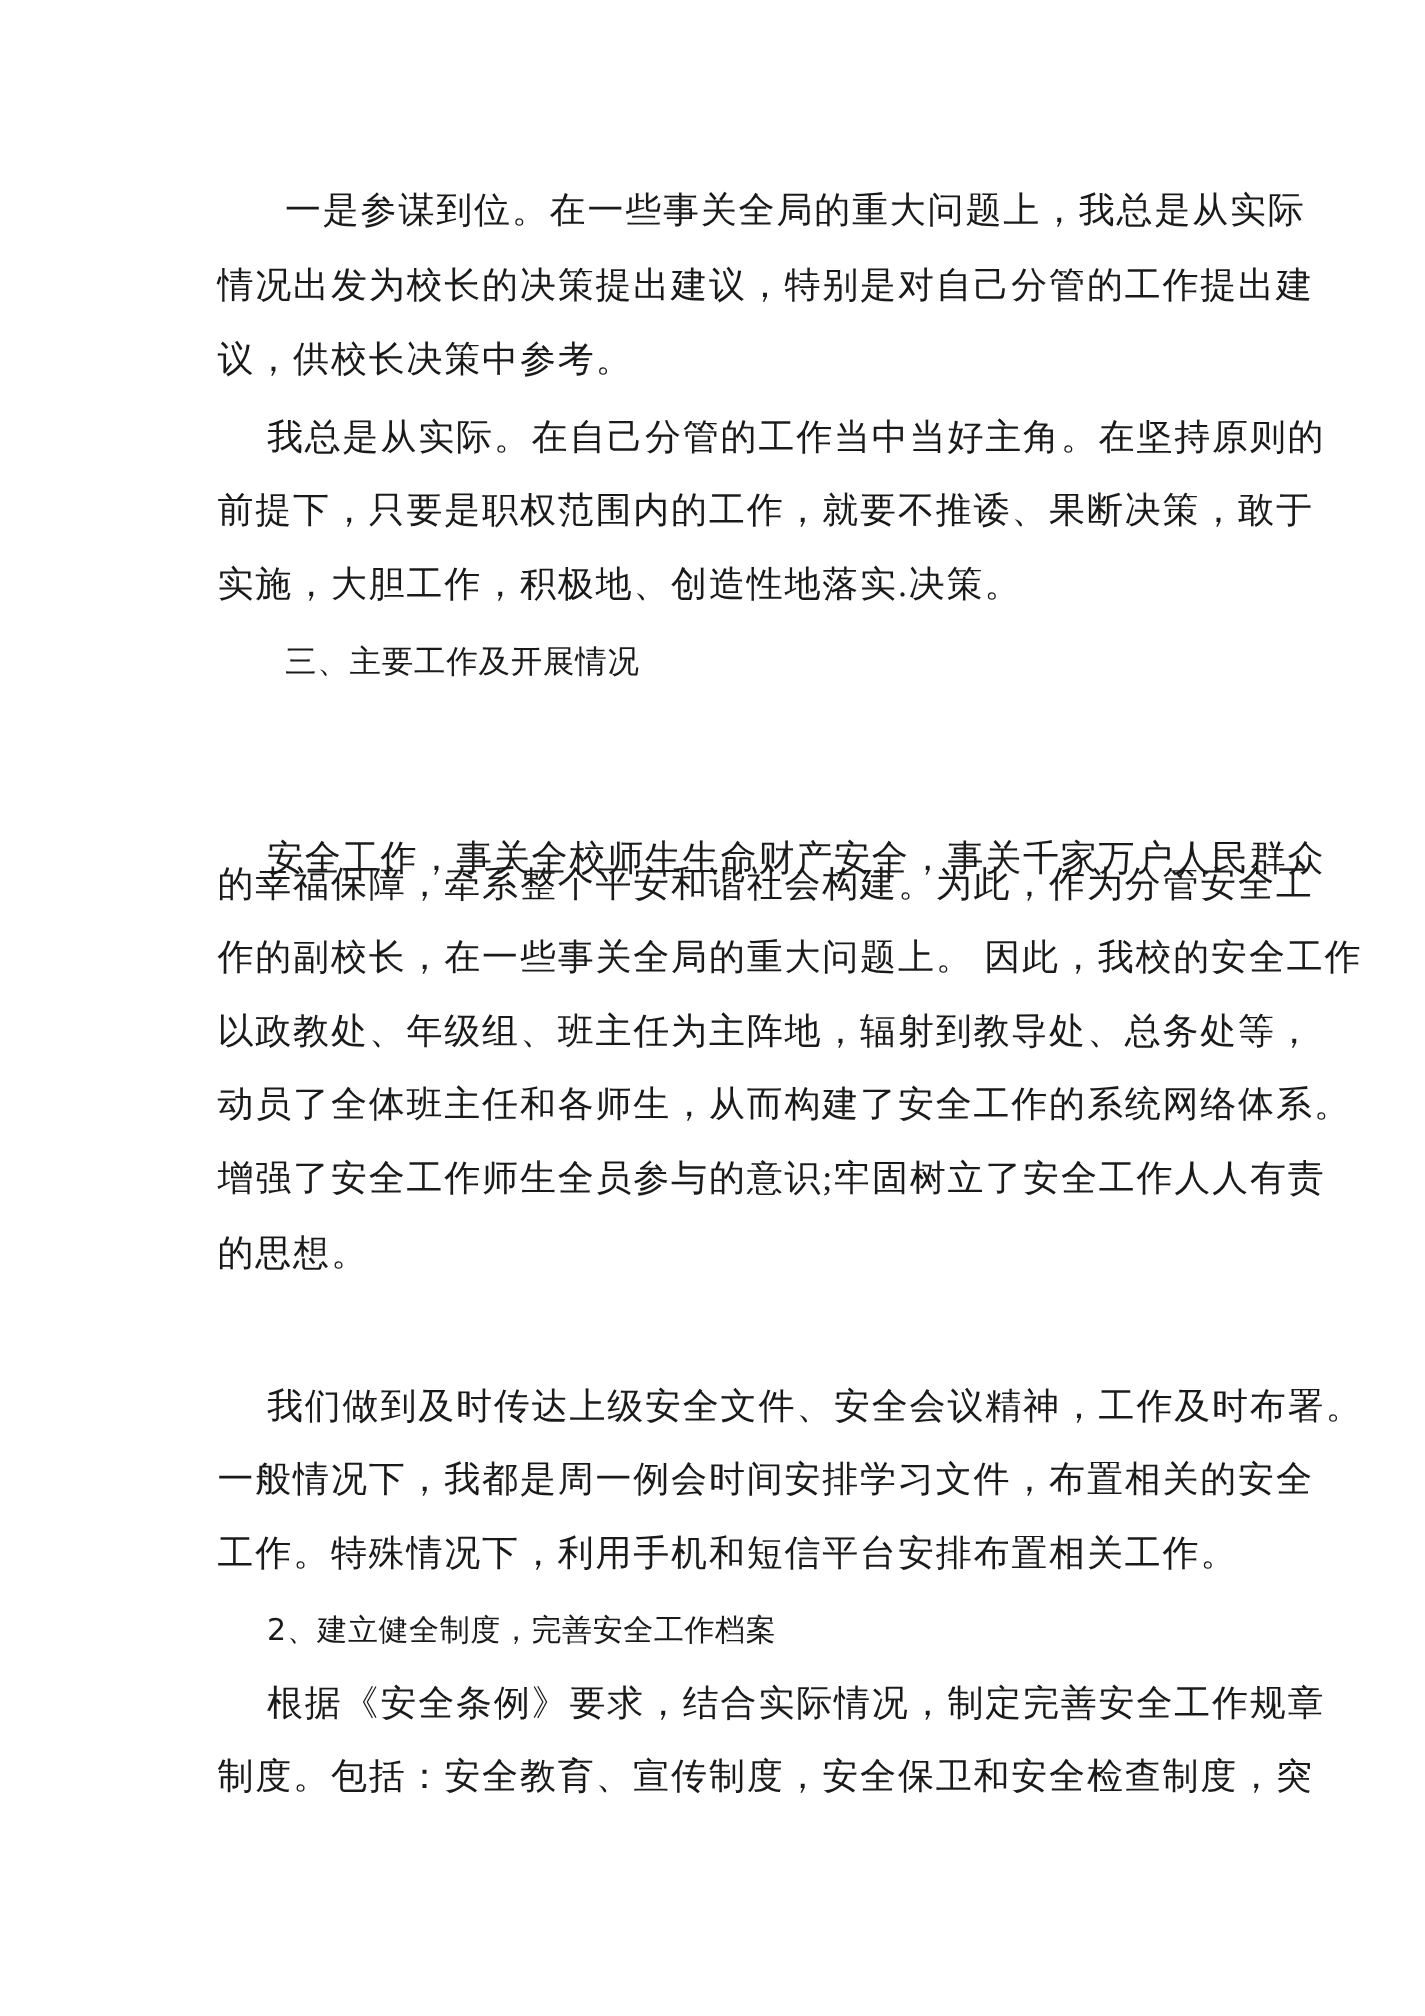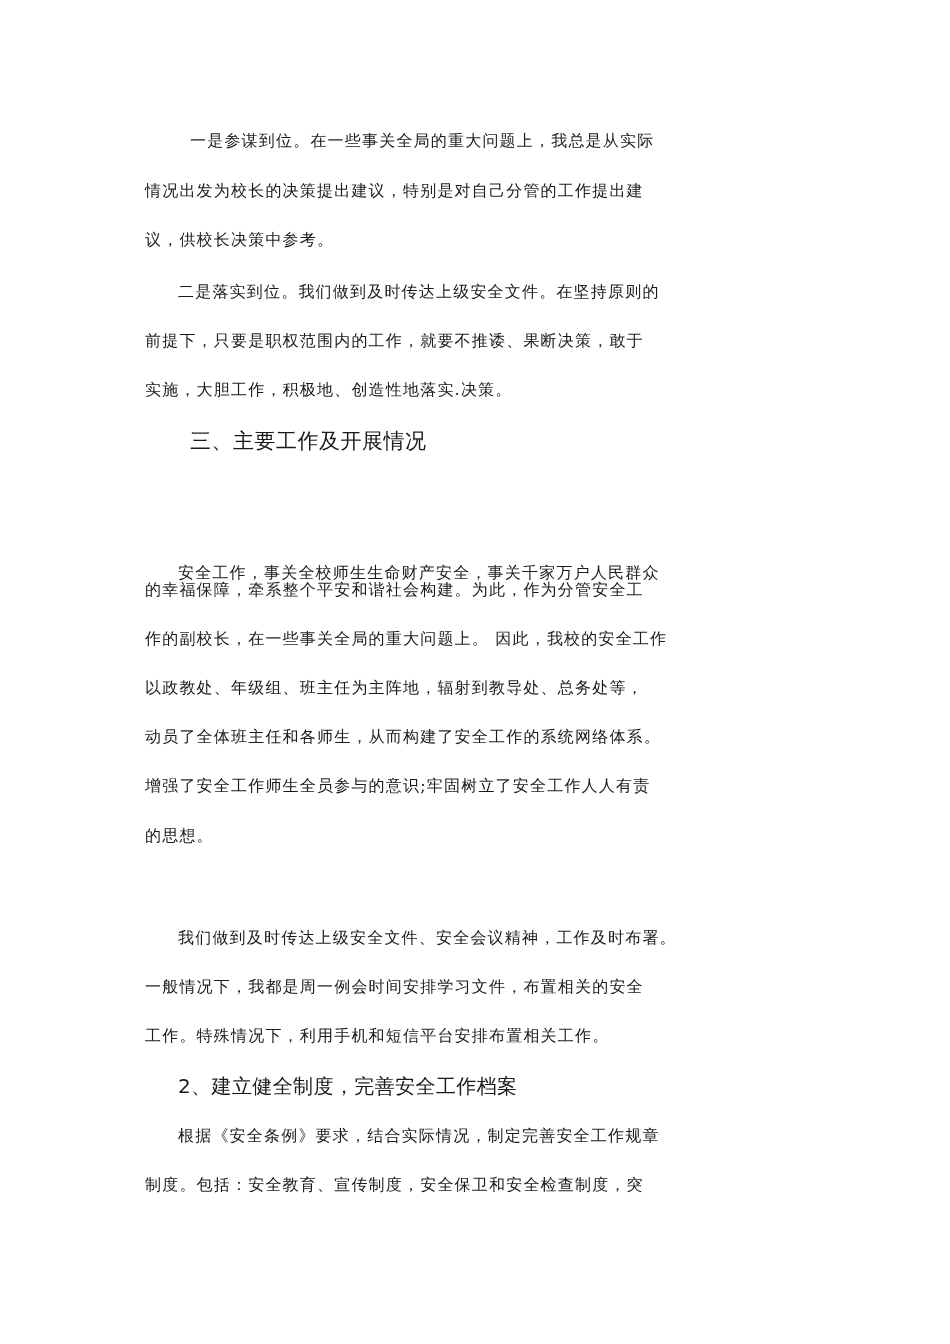--- a/index.html
+++ b/index.html
@@ -19,24 +19,25 @@
       position: absolute;
       left: 0;
       top: 0;
       width: 950px;
       height: 1344px;
       background: #ffffff;
     }
     .line {
       position: absolute;
       left: 145px;
-      font-size: 16px;
+      font-size: 24px;
       line-height: 26px;
       white-space: nowrap;
       letter-spacing: 1.2px;
+      font-family: Liberation Serif, serif;
     }
     .indent { left: 178px; }
     .indent-wide { left: 190px; }
     .heading {
       font-family: "DejaVu Sans", "Liberation Sans", sans-serif;
       font-weight: normal;
       font-size: 21px;
       letter-spacing: 0.5px;
     }
     .subhead {
@@ -50,21 +51,21 @@
 
 <div class="page">
 
   <div>
     <div class="line indent-wide" style="top:128px;">一是参谋到位。在一些事关全局的重大问题上，我总是从实际</div>
     <div class="line" style="top:178px;">情况出发为校长的决策提出建议，特别是对自己分管的工作提出建</div>
     <div class="line" style="top:227px;">议，供校长决策中参考。</div>
   </div>
 
   <div>
-    <div class="line indent" style="top:279px;">二是落实到位。我们做到及时传达上级安全文件。在坚持原则的</div>
+    <div class="line indent" style="top:279px;">我总是从实际。在自己分管的工作当中当好主角。在坚持原则的</div>
     <div class="line" style="top:328px;">前提下，只要是职权范围内的工作，就要不推诿、果断决策，敢于</div>
     <div class="line" style="top:377px;">实施，大胆工作，积极地、创造性地落实.决策。</div>
   </div>
 
   <div class="line heading indent-wide" style="top:428px;">三、主要工作及开展情况</div>
 
 
   <div>
     <div class="line indent" style="top:527px;margin-top:33px;">安全工作，事关全校师生生命财产安全，事关千家万户人民群众</div>
     <div class="line" style="top:577px;">的幸福保障，牵系整个平安和谐社会构建。为此，作为分管安全工</div>

